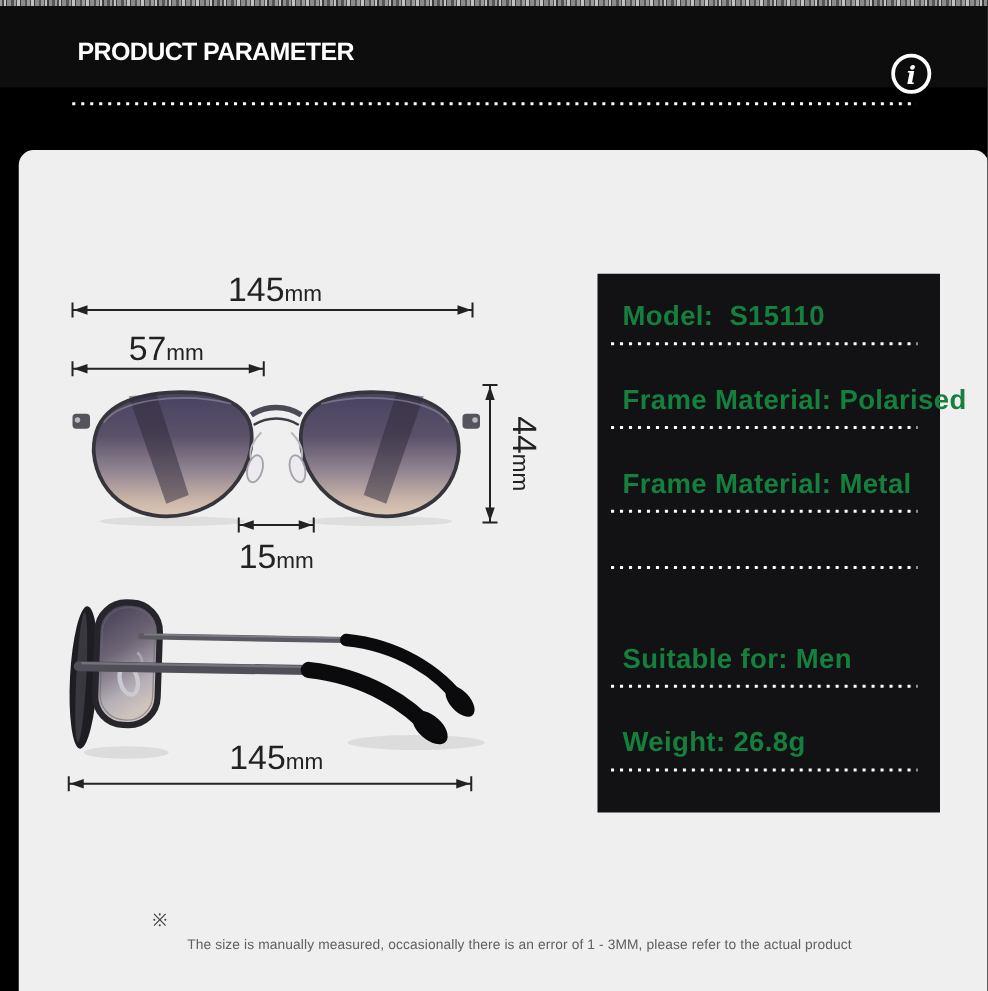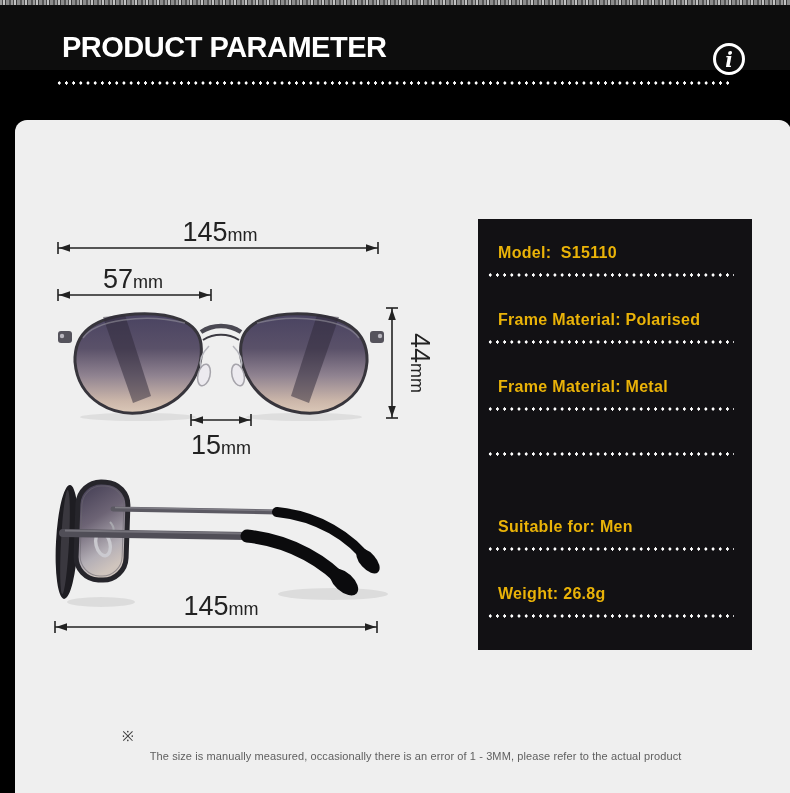--- a/index.html
+++ b/index.html
@@ -3,39 +3,39 @@
 <meta charset="utf-8">
 <style>
   html,body{margin:0;padding:0;background:#000;}
   .page{position:relative;width:790px;height:793px;background:#000;overflow:hidden;
         font-family:"Liberation Sans",sans-serif;}
   
   .texture-strip{position:absolute;left:0;top:0;width:790px;height:5px;
     background:repeating-linear-gradient(90deg,#9a9a9a 0 2px,#494949 2px 3px,#c2c2c2 3px 5px,#3a3a3a 5px 6px,#8b8b8b 6px 9px,#565656 9px 11px);}
   
   .header{position:absolute;left:0;top:5px;width:790px;height:65px;background:#0d0d0d;}
-  .title{position:absolute;left:62px;top:26px;margin:0;color:#fff;font-size:29px;font-weight:700;
+  .title{position:absolute;left:62px;top:26px;margin:0;color:#fff;font-size:20px;font-weight:700;
          letter-spacing:-0.5px;white-space:nowrap;}
   .info-icon{position:absolute;left:711px;top:36px;width:36px;height:36px;}
   
   .dots{background-image:radial-gradient(circle 1.6px at 2px 2px,#fff 98%,rgba(255,255,255,0) 100%);
         background-size:7.2px 4px;background-repeat:repeat-x;height:4px;}
   .header-dots{position:absolute;left:57px;top:81px;width:676px;}
   
   .panel{position:absolute;left:15px;top:120px;width:761px;height:673px;background:#efefef;
          border-radius:12px 12px 0 0;padding-left:15px;}
   .diagram{position:absolute;left:0;top:0;width:761px;height:673px;display:block;}
   
   .dim-label{position:absolute;color:#222;white-space:nowrap;line-height:1;}
   .dim-value{font-size:27px;font-weight:400;}
   .dim-unit{font-size:18px;font-weight:400;}
   
   .specs{position:absolute;left:463px;top:99px;width:274px;height:431px;background:#121114;}
   .spec-row{position:absolute;left:0;width:274px;}
-  .spec-text{display:block;margin-left:20px;color:#eab308;font-size:16px;font-weight:700;
+  .spec-text{display:block;margin-left:20px;color:#15803d;font-size:22px;font-weight:700;
              letter-spacing:0.3px;white-space:pre;line-height:22px;}
   .spec-dots{margin:9px 0 0 10px;width:246px;}
   
   .note{position:absolute;left:107px;top:589px;display:flex;align-items:center;color:#5f5f5f;}
   .note-mark{font-size:14px;color:#3c3c3c;margin-right:16px;line-height:14px;}
   .note-text{font-size:11px;line-height:14px;letter-spacing:0.1px;margin-top:40px;}
 </style>
 </head>
 <body>
 

